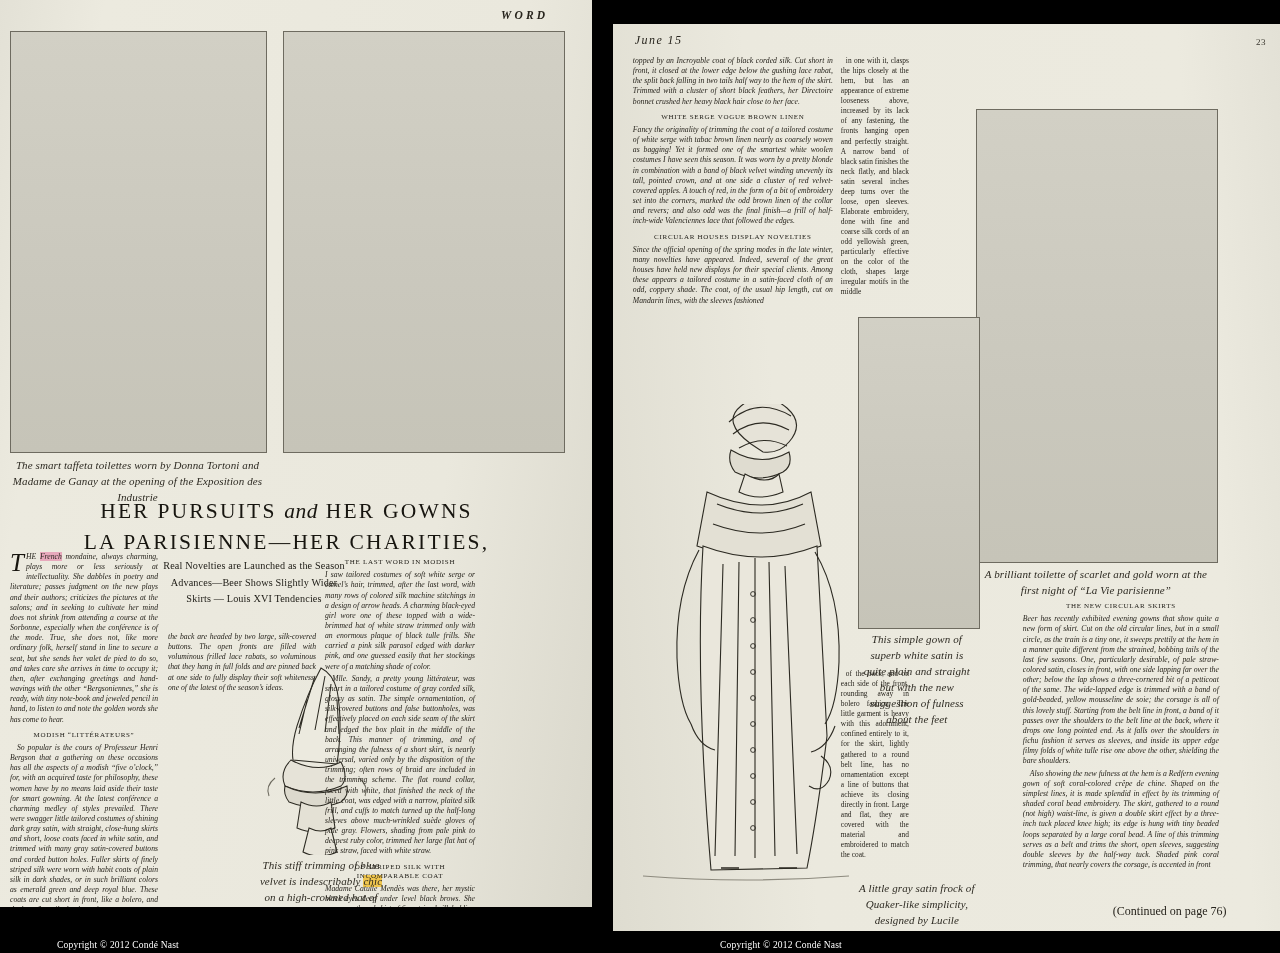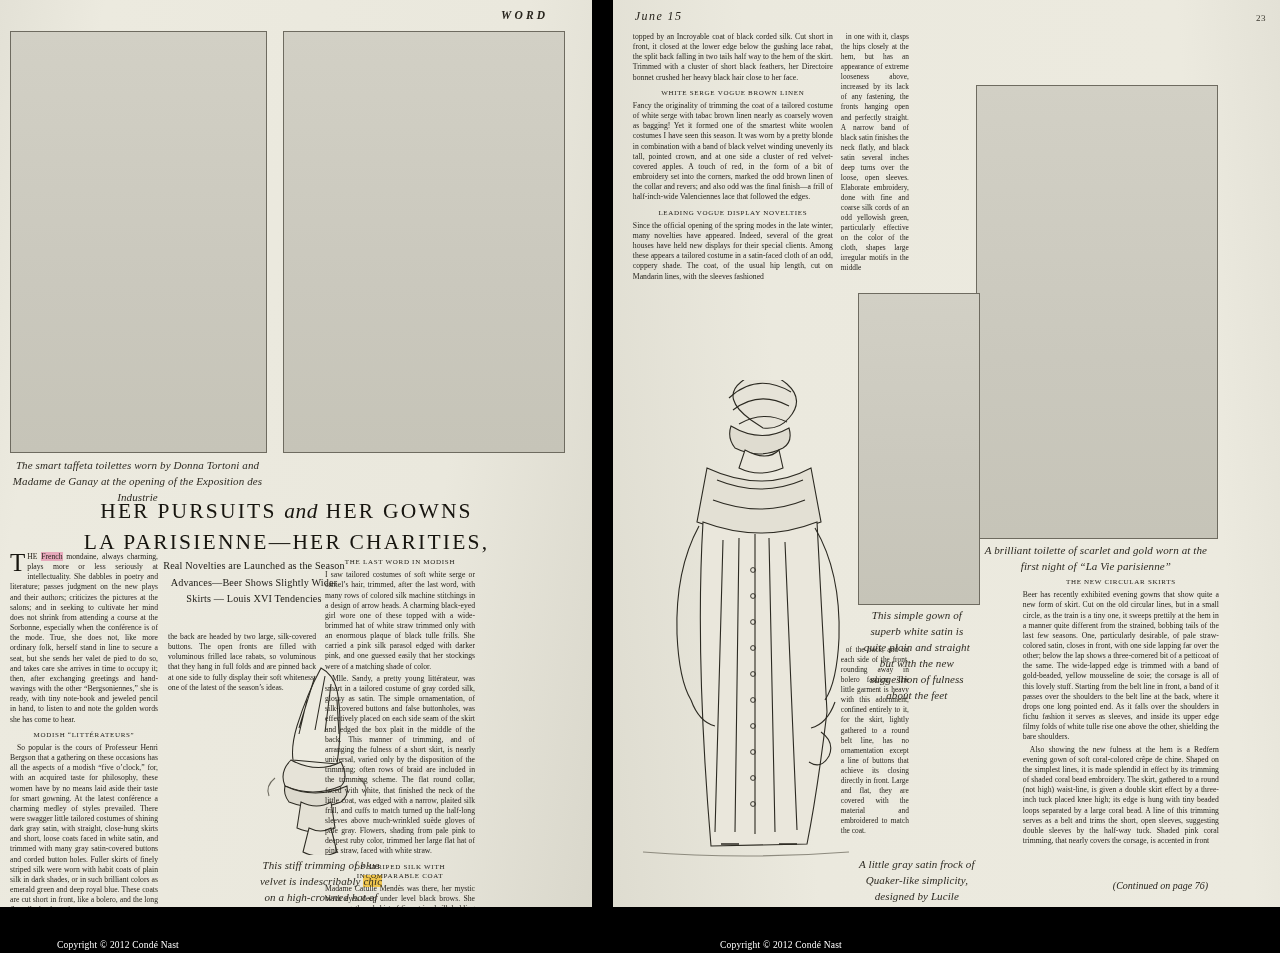--- a/index.html
+++ b/index.html
@@ -8,21 +8,21 @@
     background:#000;
     font-family:"Liberation Serif", serif;
     position:relative;
   }
   .spread{position:absolute;inset:0;display:flex;}
   .page{position:relative;background:#e9e7dd;overflow:hidden;}
   .page.left{width:633px;height:930px;
     background:linear-gradient(100deg,#e3e1d6 0%,#eceadf 14%,#eae8dd 70%,#d9d7cb 100%);}
   .gutter{width:22px;height:930px;background:#000;}
   .page.right{width:713px;height:930px;
-    background:linear-gradient(265deg,#e3e1d6 0%,#eceadf 14%,#ebe9de 72%,#dedcd0 100%);}
+    background:linear-gradient(265deg,#e3e1d6 0%,#eceadf 14%,#ebe9de 72%,#dedcd0 100%);margin-top:24px;}
   .footbar{position:absolute;left:0;right:0;bottom:0;height:23px;background:#000;}
   .copyright{
     position:absolute;bottom:3px;font-size:9.5px;color:#fff;
     font-family:"Liberation Serif", serif;letter-spacing:.2px;
   }
   .copyright.l{left:57px;}
   .copyright.r{left:720px;}
 
   
   .folio{position:absolute;font-size:9px;color:#3a372e;letter-spacing:.5px;}
@@ -39,31 +39,31 @@
     color:#2d2a22;text-align:center;letter-spacing:.1px;}
 
   
   .headline{position:absolute;text-align:center;color:#17150f;
     font-size:21.5px;letter-spacing:2.2px;line-height:1.45;}
   .headline i{font-style:italic;letter-spacing:.6px;}
 
   
   .col{position:absolute;font-size:7.7px;line-height:1.32;color:#26231c;
     text-align:justify;text-justify:inter-word;hyphens:auto;}
-  .col p{margin:0 0 2px 0;text-indent:7px;}
+  .col p{margin:0 0 2px 0;text-indent:7px;font-style:italic;}
   .col p.noind{text-indent:0;}
   .sub{display:block;text-align:center;font-size:7px;letter-spacing:.7px;
     margin:6px 0 3px 0;color:#1d1b15;text-indent:0 !important;}
   .deck{position:absolute;text-align:center;font-size:10.2px;line-height:1.62;
     color:#1c1a14;letter-spacing:.15px;}
   .dropcap{float:left;font-size:25px;line-height:.82;padding:1px 2px 0 0;
     color:#17150f;}
   .hl-pink{background:#e7a9bc;}
   .hl-yellow{background:#f0c64e;}
-  .contd{position:absolute;font-style:italic;font-size:10px;color:#26231c;}
+  .contd{position:absolute;font-size:12px;color:#26231c;}
 
   
   .colnarrow{position:absolute;font-size:7.4px;line-height:1.36;color:#26231c;
     text-align:justify;}
   .colnarrow p{margin:0 0 2px 0;text-indent:5px;}
 
   
   svg{display:block;}
 </style>
 </head>
@@ -207,21 +207,21 @@
 
   <div class="page right">
 
     <div class="issuedate" style="left:22px;top:9px;">June 15</div>
     <div class="folio" style="right:14px;top:13px;">23</div>
 
     <div class="col" style="left:20px;top:32px;width:200px;">
       <p class="noind">topped by an Incroyable coat of black corded silk. Cut short in front, it closed at the lower edge below the gushing lace rabat, the split back falling in two tails half way to the hem of the skirt. Trimmed with a cluster of short black feathers, her Directoire bonnet crushed her heavy black hair close to her face.</p>
       <span class="sub">WHITE SERGE VOGUE BROWN LINEN</span>
       <p class="noind">Fancy the originality of trimming the coat of a tailored costume of white serge with tabac brown linen nearly as coarsely woven as bagging! Yet it formed one of the smartest white woolen costumes I have seen this season. It was worn by a pretty blonde in combination with a band of black velvet winding unevenly its tall, pointed crown, and at one side a cluster of red velvet-covered apples. A touch of red, in the form of a bit of embroidery set into the corners, marked the odd brown linen of the collar and revers; and also odd was the final finish—a frill of half-inch-wide Valenciennes lace that followed the edges.</p>
-      <span class="sub">LEADING VOGUE DISPLAY NOVELTIES</span>
+      <span class="sub">CIRCULAR HOUSES DISPLAY NOVELTIES</span>
       <p class="noind">Since the official opening of the spring modes in the late winter, many novelties have appeared. Indeed, several of the great houses have held new displays for their special clients. Among these appears a tailored costume in a satin-faced cloth of an odd, coppery shade. The coat, of the usual hip length, cut on Mandarin lines, with the sleeves fashioned</p>
     </div>
 
     <div class="colnarrow" style="left:228px;top:32px;width:68px;">
       <p class="noind">in one with it, clasps the hips closely at the hem, but has an appearance of extreme looseness above, increased by its lack of any fastening, the fronts hanging open and perfectly straight. A narrow band of black satin finishes the neck flatly, and black satin several inches deep turns over the loose, open sleeves. Elaborate embroidery, done with fine and coarse silk cords of an odd yellowish green, particularly effective on the color of the cloth, shapes large irregular motifs in the middle</p>
     </div>
     <div class="colnarrow" style="left:228px;top:645px;width:68px;">
       <p class="noind">of the back, and on each side of the front, rounding away in bolero fashion. The little garment is heavy with this adornment, confined entirely to it, for the skirt, lightly gathered to a round belt line, has no ornamentation except a line of buttons that achieve its closing directly in front. Large and flat, they are covered with the material and embroidered to match the coat.</p>
     </div>
 

